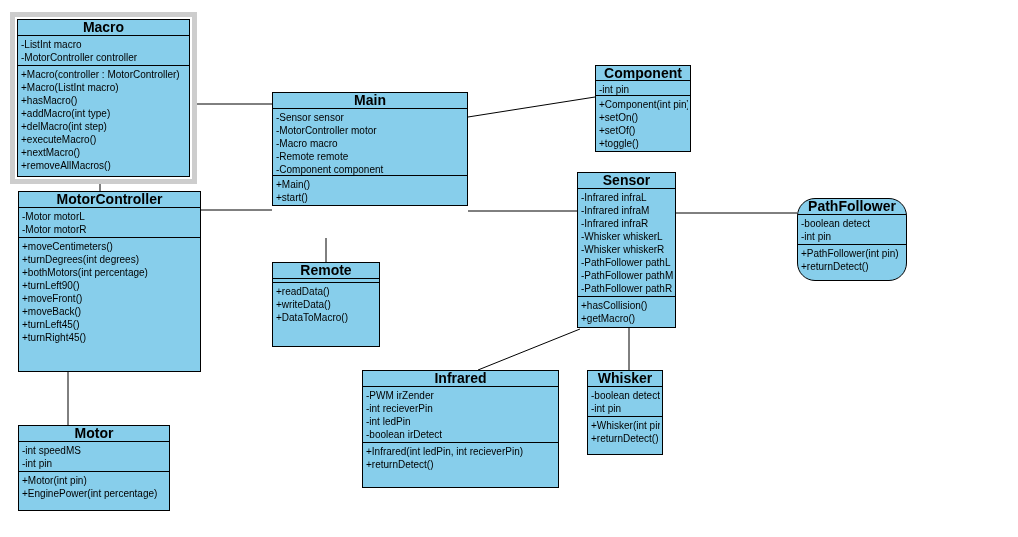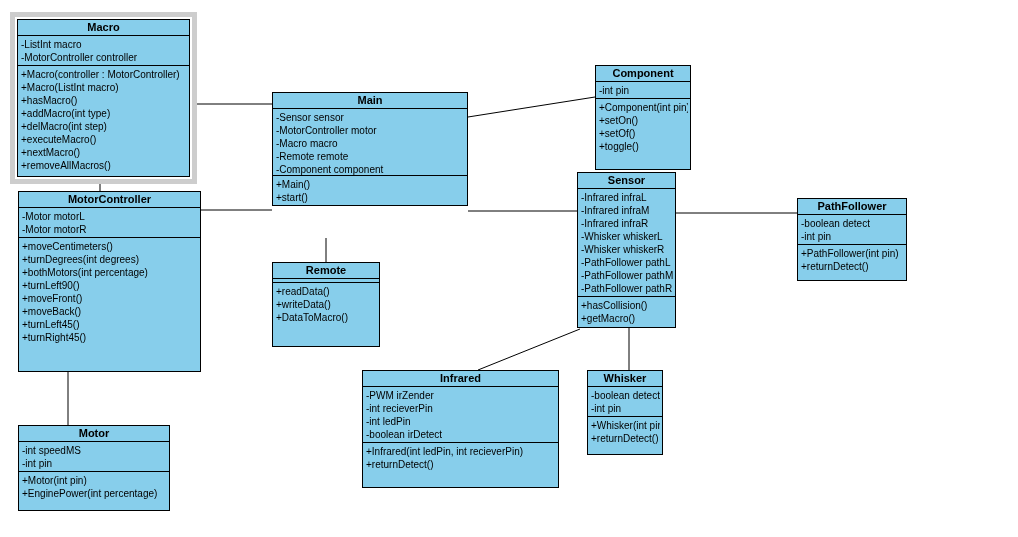--- a/index.html
+++ b/index.html
@@ -26,21 +26,21 @@
     background: var(--class-fill, #87CEEB);
     border: 1px solid #000;
     display: flex;
     flex-direction: column;
   }
   .class-box.selected {
     outline: 5px solid #cdcdcd;
     outline-offset: 2px;
   }
   .class-title {
-    font-size: 11px;
+    font-size: 14px;
     font-weight: bold;
     text-align: center;
     line-height: 13px;
     padding: 1px 2px;
     height: 16px;
     border-bottom: 1px solid #000;
     white-space: nowrap;
     overflow: hidden;
   }
   .compartment { padding: 2px 2px 1px 3px; }
@@ -137,21 +137,21 @@
   <div class="class-box" style="left:272px; top:262px; width:108px; height:85px;">
     <div class="class-title">Remote</div>
     <div class="compartment class-attrs"></div>
     <div class="compartment class-methods">
         <div class="member">+readData()</div>
         <div class="member">+writeData()</div>
         <div class="member">+DataToMacro()</div>
       </div>
   </div>
 
-  <div class="class-box" style="left:595px; top:65px; width:96px; height:105px;">
+  <div class="class-box" style="left:595px; top:65px; width:96px; height:87px;">
     <div class="class-title">Component</div>
     <div class="compartment class-attrs">
         <div class="member">-int pin</div>
       </div>
     <div class="compartment class-methods">
         <div class="member">+Component(int pin)</div>
         <div class="member">+setOn()</div>
         <div class="member">+setOf()</div>
         <div class="member">+toggle()</div>
       </div>
@@ -168,21 +168,21 @@
         <div class="member">-PathFollower pathL</div>
         <div class="member">-PathFollower pathM</div>
         <div class="member">-PathFollower pathR</div>
       </div>
     <div class="compartment class-methods">
         <div class="member">+hasCollision()</div>
         <div class="member">+getMacro()</div>
       </div>
   </div>
 
-  <div class="class-box" style="left:797px; top:198px; width:110px; height:83px;">
+  <div class="class-box" style="left:797px; top:198px; width:110px; height:83px;border-radius:18px;">
     <div class="class-title">PathFollower</div>
     <div class="compartment class-attrs">
         <div class="member">-boolean detect</div>
         <div class="member">-int pin</div>
       </div>
     <div class="compartment class-methods">
         <div class="member">+PathFollower(int pin)</div>
         <div class="member">+returnDetect()</div>
       </div>
   </div>

